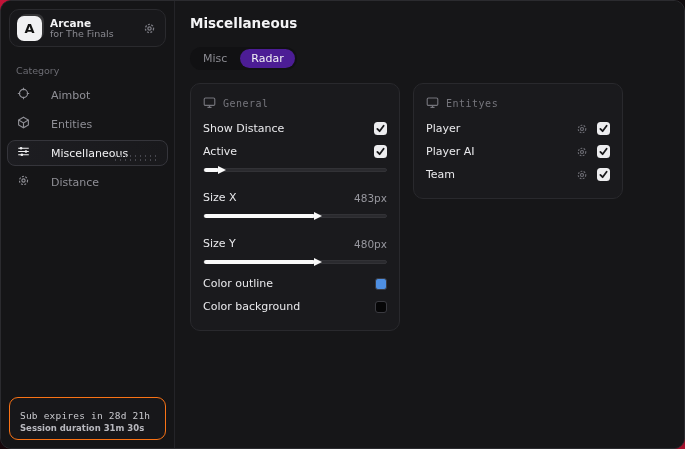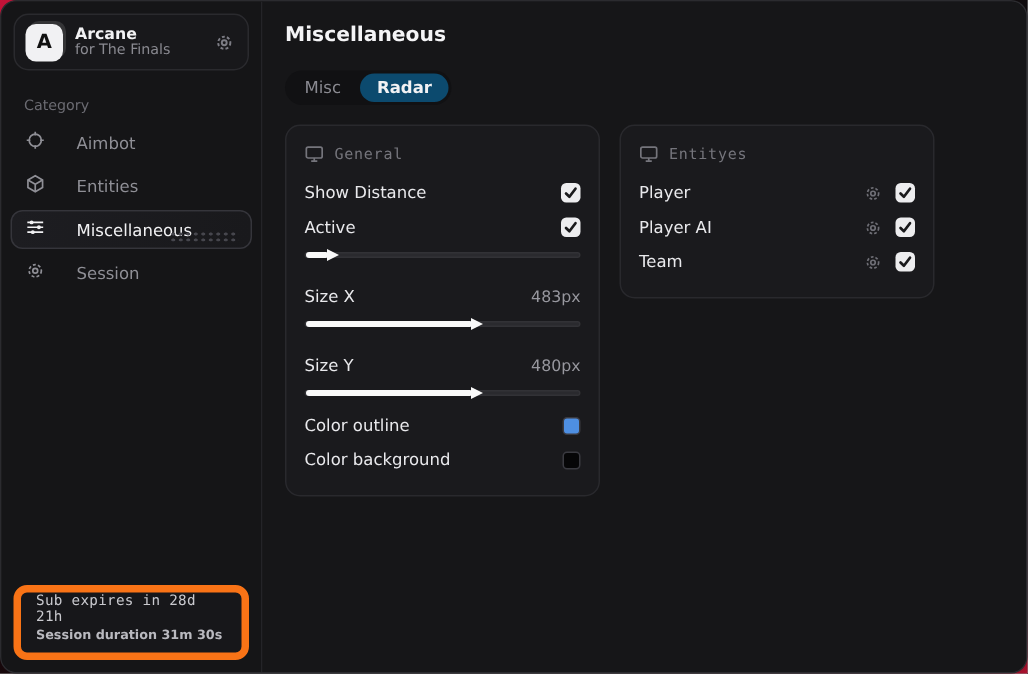--- a/index.html
+++ b/index.html
@@ -56,39 +56,39 @@
     border-color:#35353b;
   }
   .nav-item .dots {
     position:absolute; right:8px; bottom:4px; width:46px; height:7px;
     background-image:radial-gradient(circle,#46464d 1px,transparent 1.1px);
     background-size:5px 4px;
   }
   .nav-item svg { flex:0 0 auto; }
   .sidebar-spacer { flex:1; }
   .sub-box {
-    margin:8px; padding:0 10px 6px;
-    border:5px solid #f97316; border-radius:9px;
+    margin:8px; padding:12px 10px 6px;
+    border:1px solid #f97316; border-radius:9px;
     background:#17171a;
   }
   .sub-line1 { font-family:"DejaVu Sans Mono","Liberation Mono",monospace; font-size:9.5px; color:#c9c9ce; letter-spacing:.2px; }
   .sub-line2 { font-size:8.5px; font-weight:700; color:#b9b9bf; margin-top:2px; }
   
   .main { flex:1; padding:14px 15px; background:#161618; }
   .page-title { color:#f4f4f6; font-size:13.5px; font-weight:700; }
   .tabs {
     display:inline-flex; gap:2px;
     margin-top:16px; padding:2px;
     background:#111113; border-radius:13px;
   }
   .tab {
     font-size:11px; color:#8a8a91;
     padding:3px 11px; border-radius:11px; cursor:pointer;
   }
-  .tab.active { background:#0c4a6e; color:#f2f2f4; font-weight:700; }
+  .tab.active { background:#4c1d95; color:#f2f2f4; font-weight:400; }
   .panels { display:flex; align-items:flex-start; gap:13px; margin-top:13px; }
   .panel {
     width:210px;
     background:#1a1a1d;
     border:1px solid #29292d;
     border-radius:10px;
     padding:10px 12px 12px;
   }
   .panel-header {
     display:flex; align-items:center; gap:7px;
@@ -193,21 +193,21 @@
         <span>Miscellaneous</span>
         <span class="dots"></span>
       </div>
       <div class="nav-item">
         <span>
           <svg width="13" height="13" viewBox="0 0 16 16" fill="none" stroke="currentColor" stroke-width="1.4">
             <circle cx="8" cy="8" r="5" stroke-dasharray="2.4 1.8"></circle>
               <circle cx="8" cy="8" r="2"></circle>
           </svg>
         </span>
-        <span>Session</span>
+        <span>Distance</span>
       </div>
     </nav>
 
     <div class="sidebar-spacer"></div>
 
     <div class="sub-box">
       <div class="sub-line1">Sub expires in 28d 21h</div>
       <div class="sub-line2">Session duration 31m 30s</div>
     </div>
   </aside>

